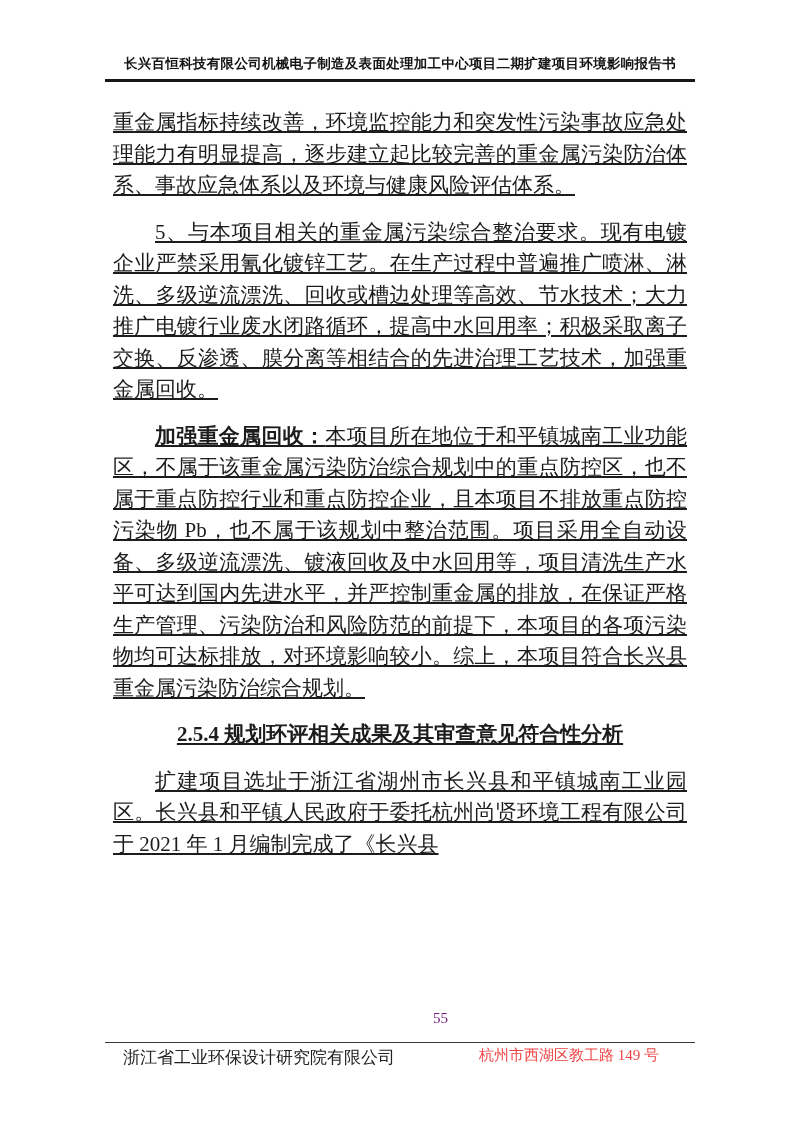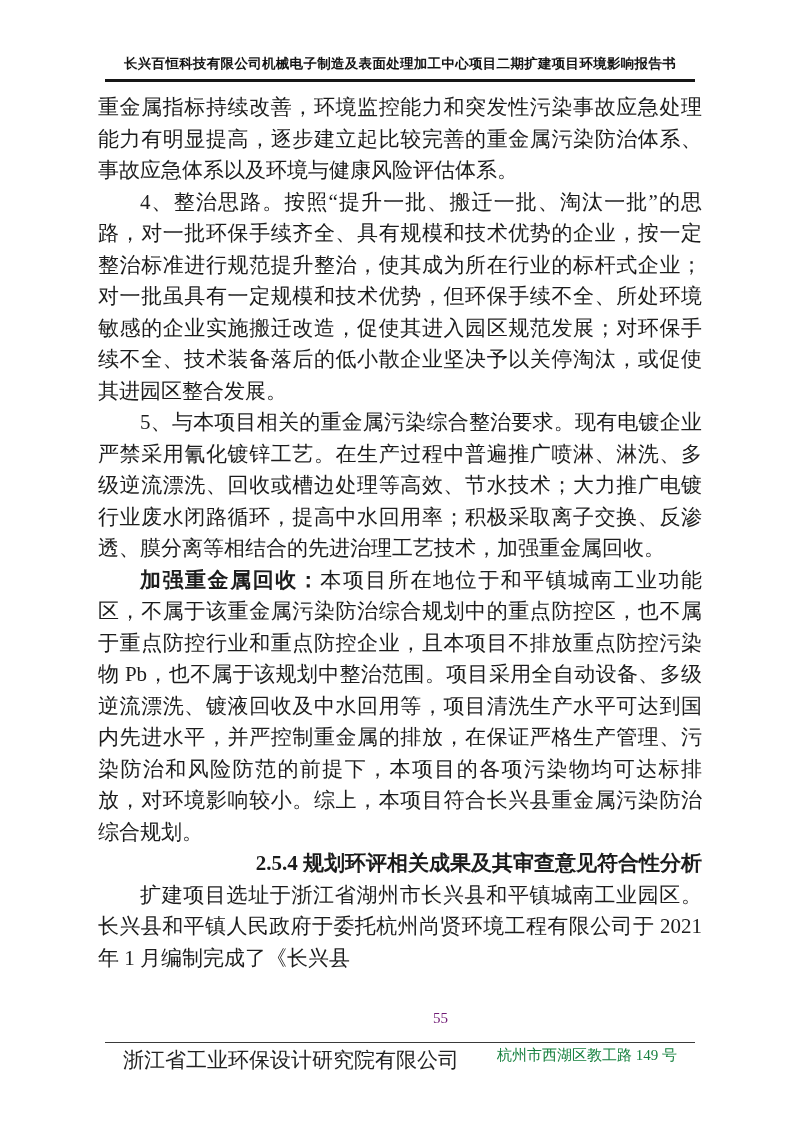--- a/index.html
+++ b/index.html
@@ -40,79 +40,79 @@
     top: 92px;
     left: 98px;
     width: 604px;
     font-size: 21px;
     line-height: 31.5px;
     text-align: justify;
     text-justify: inter-character;
     color: #1c1c1c;
   }
   .content p {
-    margin: 0;
+    margin: 15px;
     text-indent: 2em;
+    text-decoration: underline;
   }
   .content p.no-indent {
     text-indent: 0;
   }
   .content p.section-heading {
     text-indent: 0;
     font-weight: bold;
-    text-align: right;
+    text-align: center;
   }
   .bold-lead {
     font-weight: bold;
   }
   .footer-rule {
     position: absolute;
     top: 1042px;
     left: 105px;
     width: 590px;
     height: 1px;
     background: #3a3a3a;
   }
   .footer-company {
     position: absolute;
     top: 1046px;
     left: 123px;
-    font-size: 21px;
+    font-size: 17px;
     color: #222222;
   }
   .footer-page-number {
     position: absolute;
     top: 1010px;
     left: 433px;
     font-size: 15px;
     color: #701a75;
   }
   .footer-address {
     position: absolute;
     top: 1046px;
-    left: 497px;
+    left: 479px;
     font-size: 15px;
-    color: #15803d;
+    color: #ef4444;
   }
 </style>
 </head>
 <body>
 
 <div class="page">
 
   <div class="header-title">长兴百恒科技有限公司机械电子制造及表面处理加工中心项目二期扩建项目环境影响报告书</div>
 
   <div class="header-rule"></div>
 
   <div class="content">
 
     <p class="no-indent">重金属指标持续改善，环境监控能力和突发性污染事故应急处理能力有明显提高，逐步建立起比较完善的重金属污染防治体系、事故应急体系以及环境与健康风险评估体系。</p>
 
 
-    <p>4、整治思路。按照“提升一批、搬迁一批、淘汰一批”的思路，对一批环保手续齐全、具有规模和技术优势的企业，按一定整治标准进行规范提升整治，使其成为所在行业的标杆式企业；对一批虽具有一定规模和技术优势，但环保手续不全、所处环境敏感的企业实施搬迁改造，促使其进入园区规范发展；对环保手续不全、技术装备落后的低小散企业坚决予以关停淘汰，或促使其进园区整合发展。</p>
 
     <p>5、与本项目相关的重金属污染综合整治要求。现有电镀企业严禁采用氰化镀锌工艺。在生产过程中普遍推广喷淋、淋洗、多级逆流漂洗、回收或槽边处理等高效、节水技术；大力推广电镀行业废水闭路循环，提高中水回用率；积极采取离子交换、反渗透、膜分离等相结合的先进治理工艺技术，加强重金属回收。</p>
 
     <p><span class="bold-lead">加强重金属回收：</span><span>本项目所在地位于和平镇城南工业功能区，不属于该重金属污染防治综合规划中的重点防控区，也不属于重点防控行业和重点防控企业，且本项目不排放重点防控污染物 Pb，也不属于该规划中整治范围。项目采用全自动设备、多级逆流漂洗、镀液回收及中水回用等，项目清洗生产水平可达到国内先进水平，并严控制重金属的排放，在保证严格生产管理、污染防治和风险防范的前提下，本项目的各项污染物均可达标排放，对环境影响较小。综上，本项目符合长兴县重金属污染防治综合规划。</span></p>
 
     <p class="section-heading">2.5.4 规划环评相关成果及其审查意见符合性分析</p>
 
     <p>扩建项目选址于浙江省湖州市长兴县和平镇城南工业园区。长兴县和平镇人民政府于委托杭州尚贤环境工程有限公司于 2021 年 1 月编制完成了《长兴县</p>
 
   </div>

